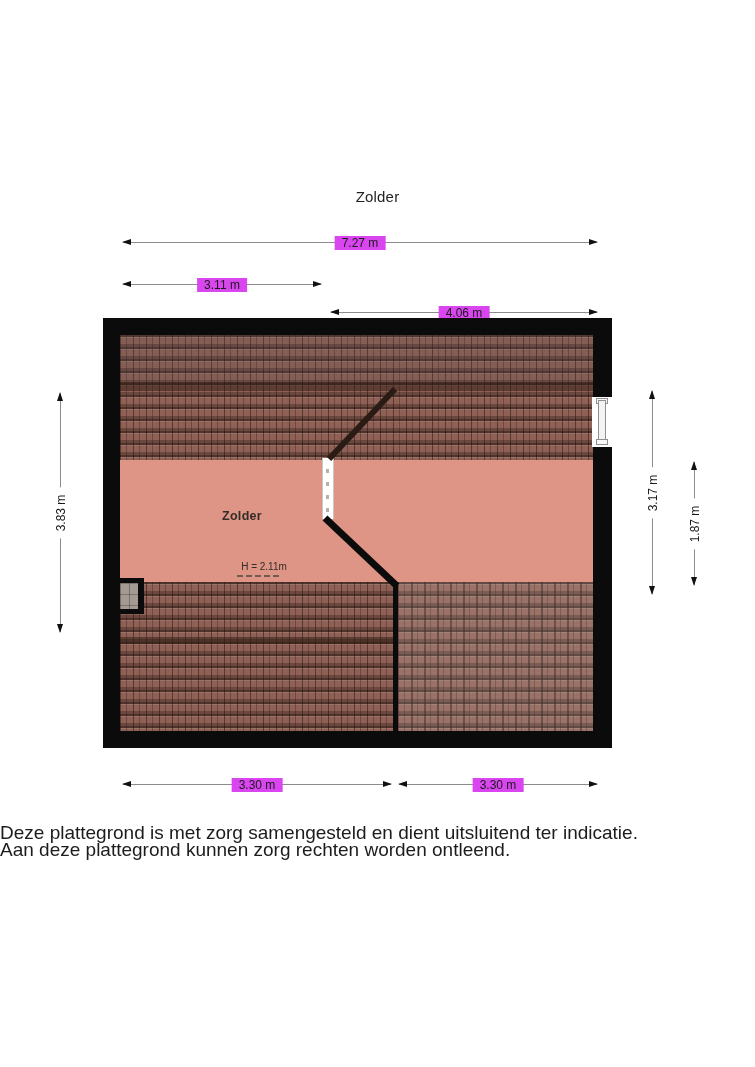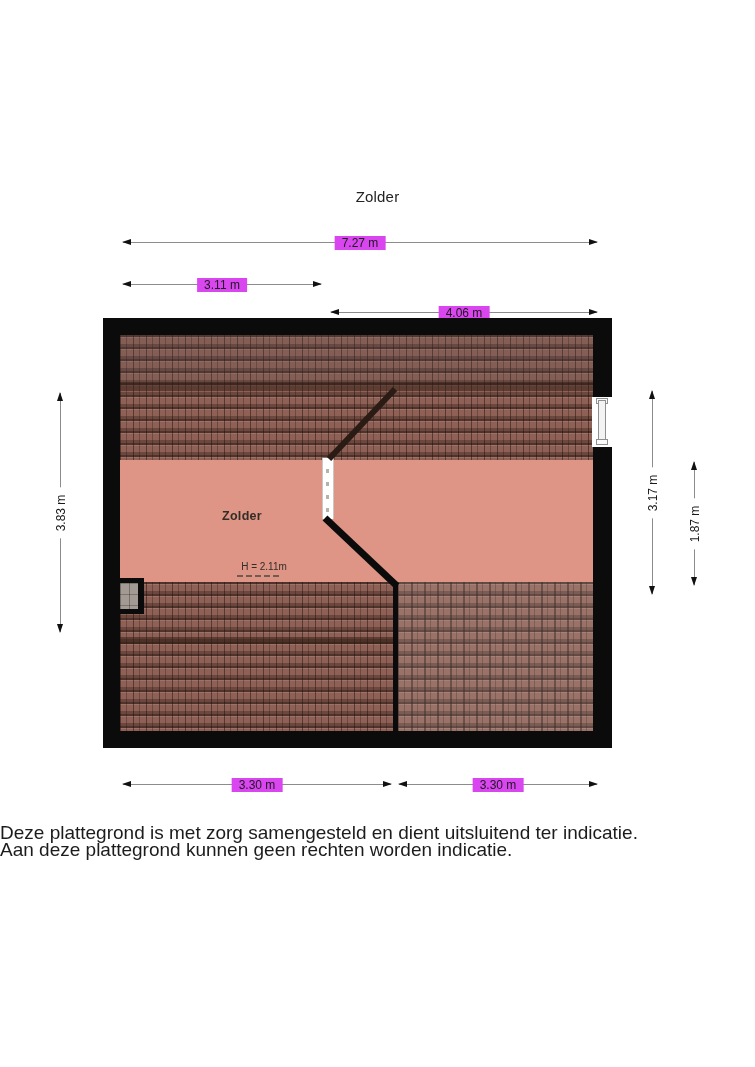--- a/index.html
+++ b/index.html
@@ -191,14 +191,14 @@
 </div>
 <div class="hdim" style="left:398px; width:200px; top:778px;">
   <div class="line"></div>
   <div class="a-left"></div>
   <div class="a-right"></div>
   <span class="lbl">3.30 m</span>
 </div>
 
 <div class="abs disclaimer">
   <div>Deze plattegrond is met zorg samengesteld en dient uitsluitend ter indicatie.</div>
-  <div>Aan deze plattegrond kunnen geen rechten worden indicatie.</div>
+  <div>Aan deze plattegrond kunnen zorg rechten worden ontleend.</div>
 </div>
 
 </body></html>

